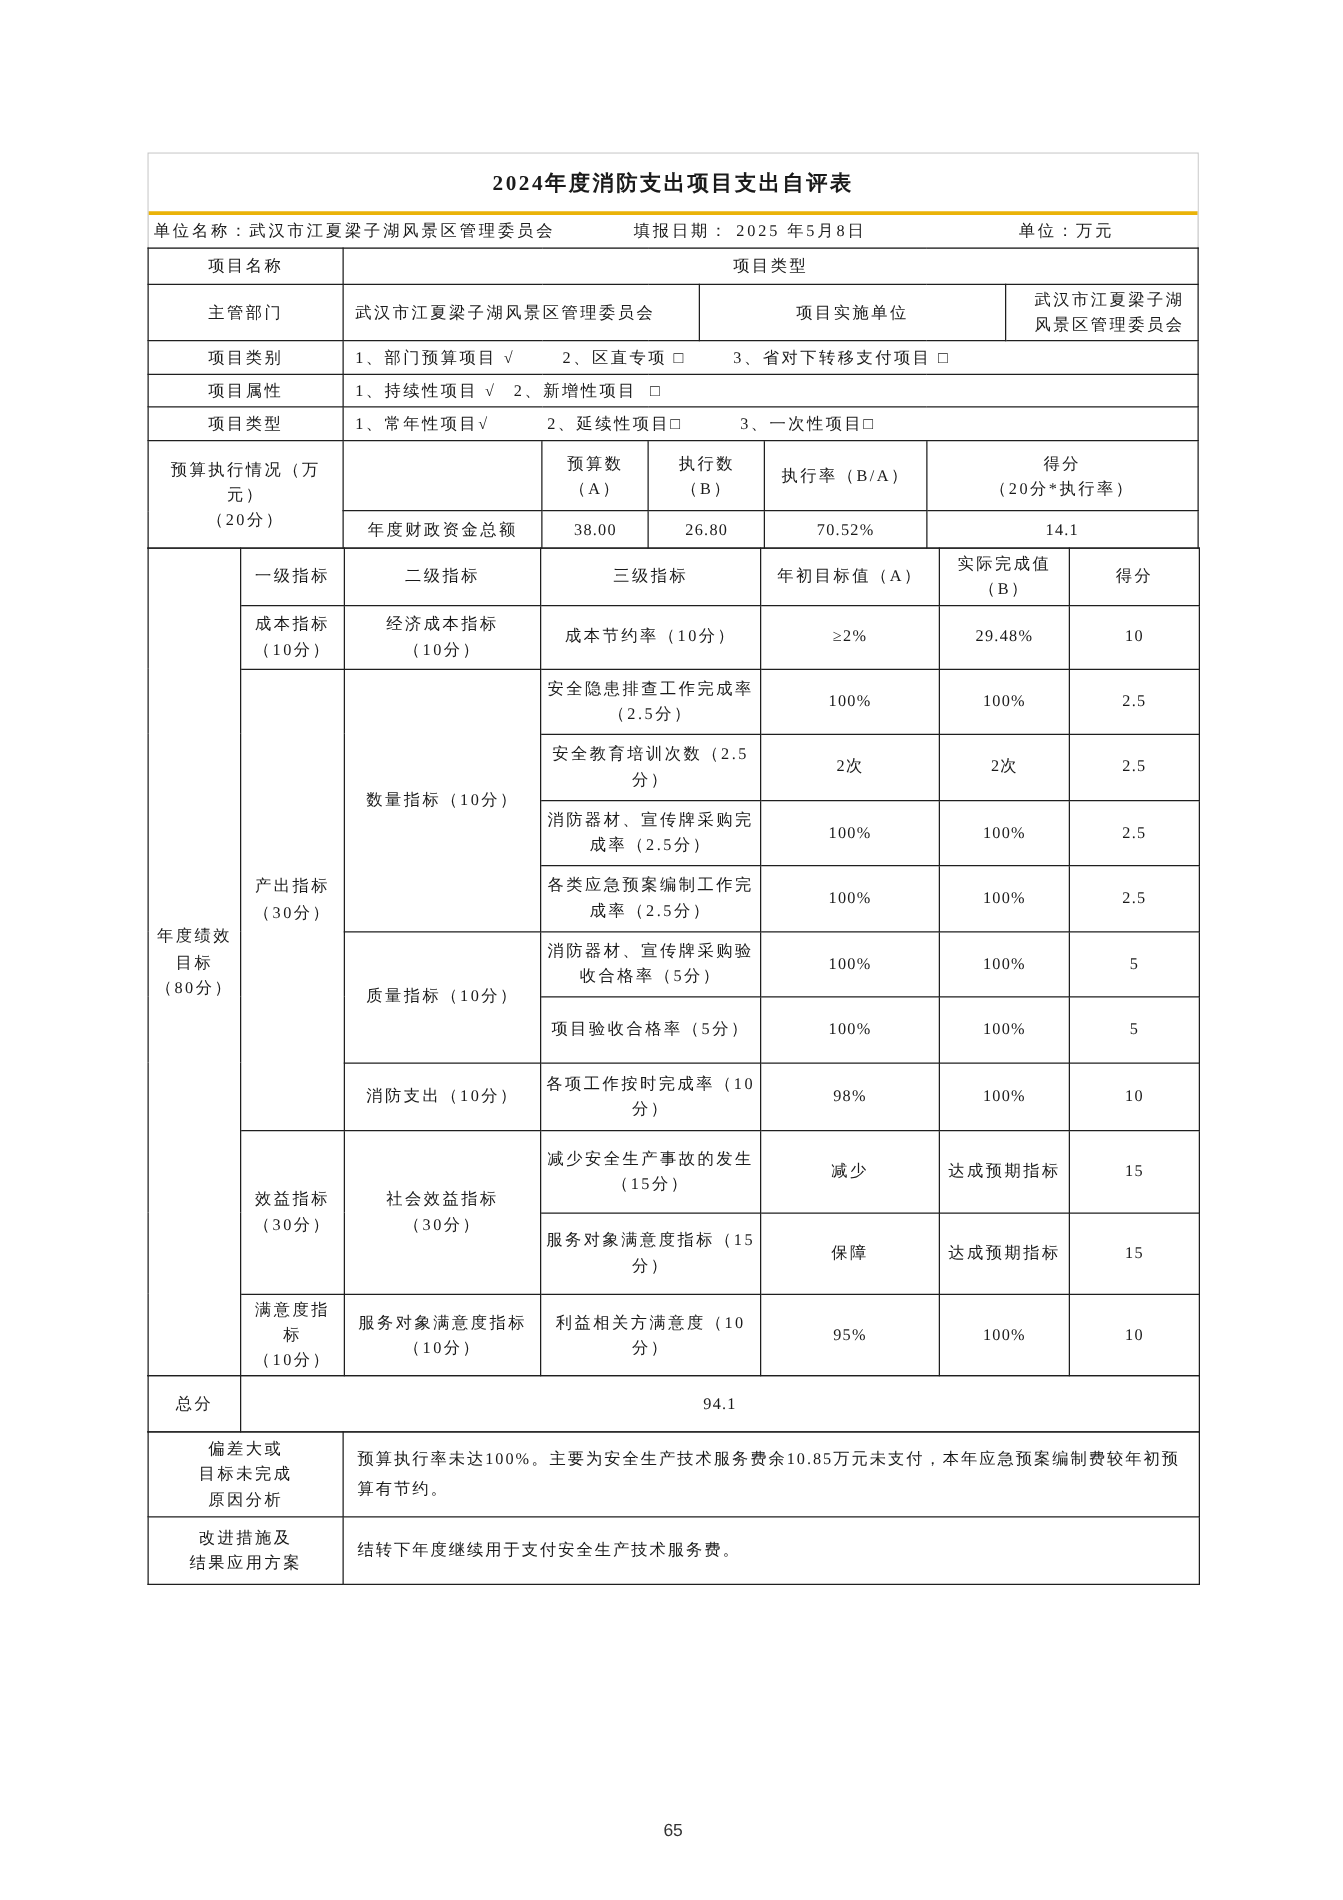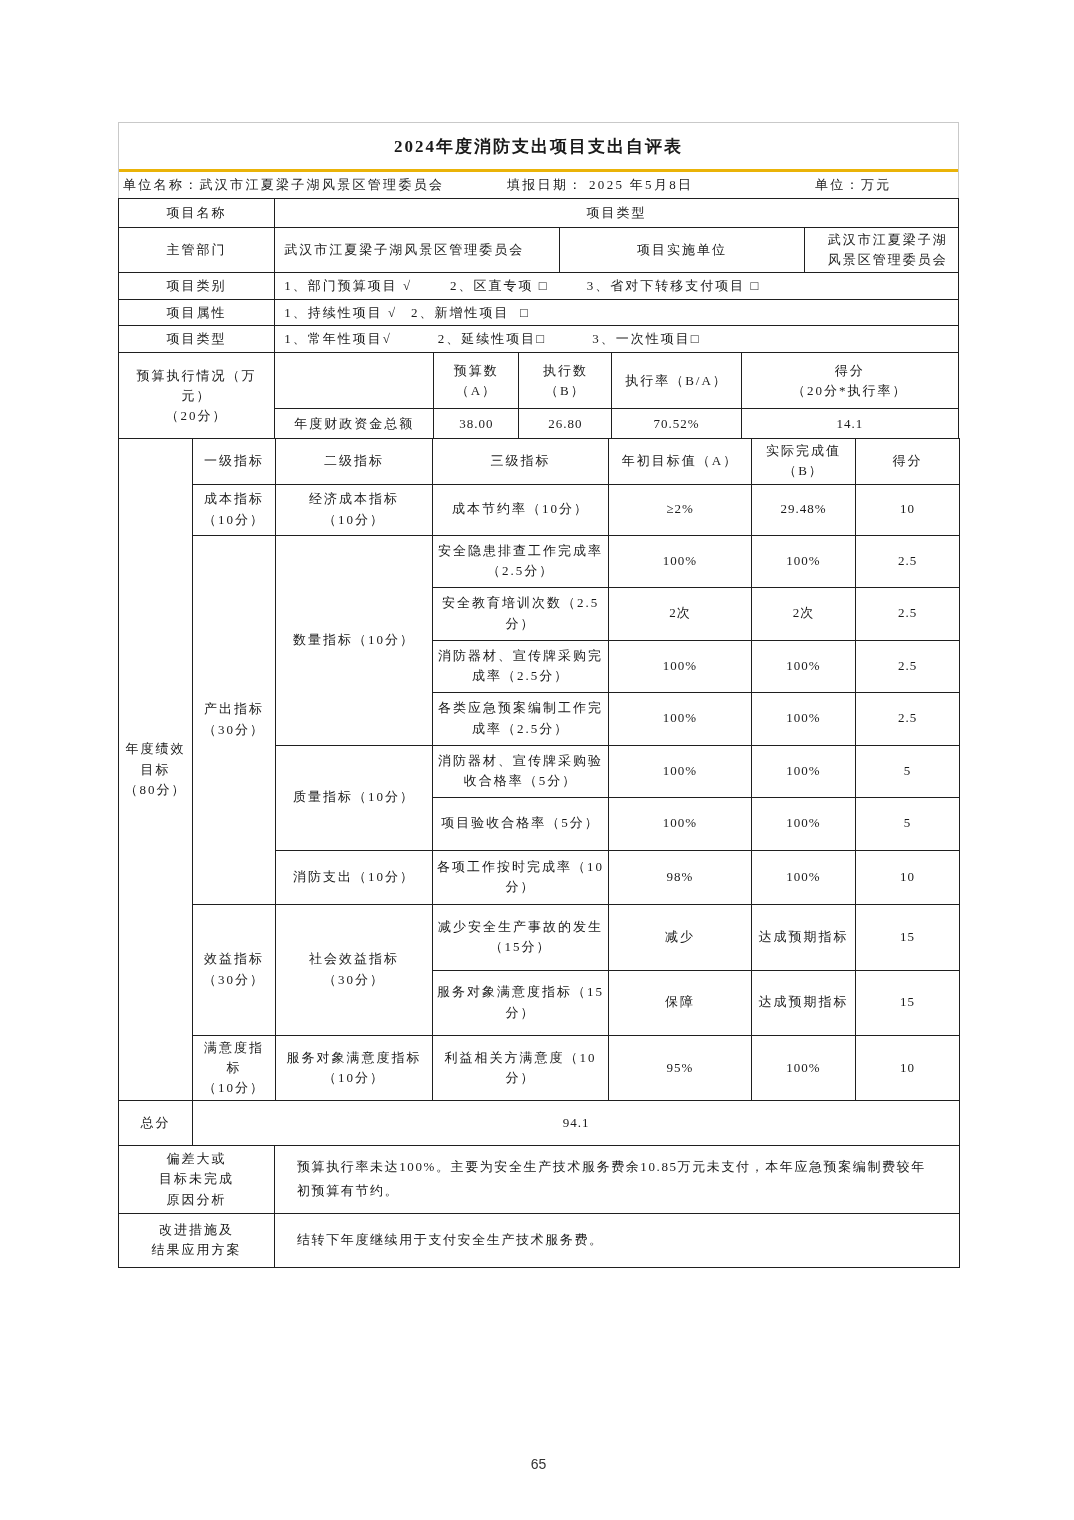--- a/index.html
+++ b/index.html
@@ -27,21 +27,21 @@
     padding:2px 4px; line-height:1.55; overflow:hidden;
   }
   td.pre { white-space:pre-line; }
   td.left { text-align:left; padding-left:9px; }
   .opts { display:flex; align-items:center; }
   .opts span { white-space:pre; }
   .gap-wide span { margin-right:38px; }
   .gap-xwide span { margin-right:46px;text-align:right; }
   .gap-narrow span { margin-right:14px; }
   .num { letter-spacing:1px; }
-  .analysis-text { text-align:left; padding:6px 22px; line-height:1.9; letter-spacing:1.6px; }
+  .analysis-text { text-align:left; padding:6px 11px; line-height:1.9; letter-spacing:1.6px; }
   .page-number { margin-top:188px; text-align:center; font-size:14px; letter-spacing:0; font-family:"Liberation Sans","DejaVu Sans",sans-serif; color:#333; }
 </style>
 </head>
 <body>
 
 <div class="content">
 
   <div class="title-block">
     <div class="title-row">
       <h1>2024年度消防支出项目支出自评表</h1>

